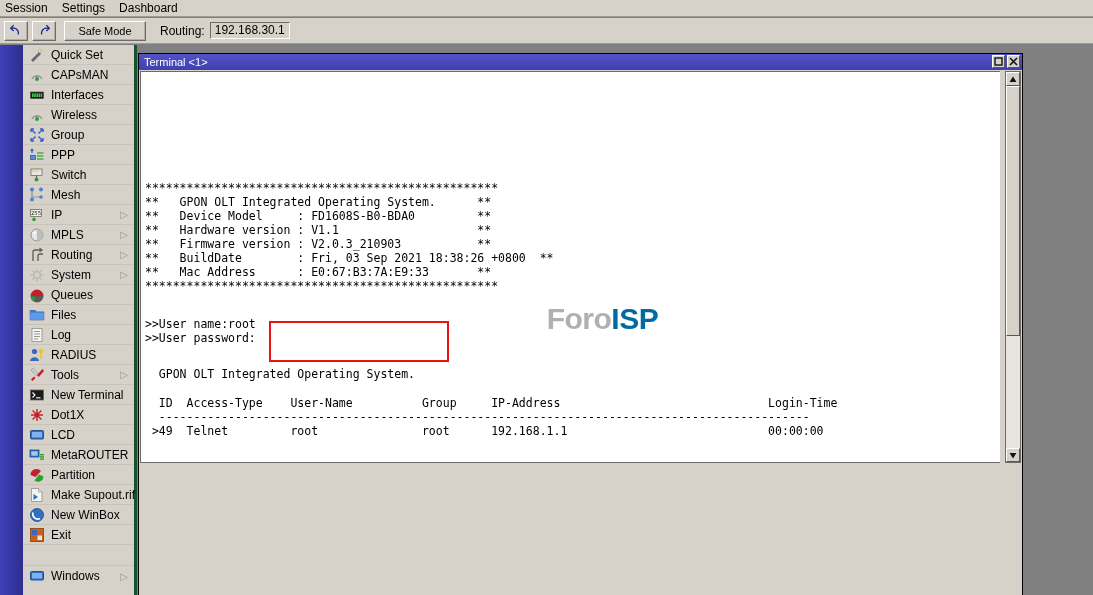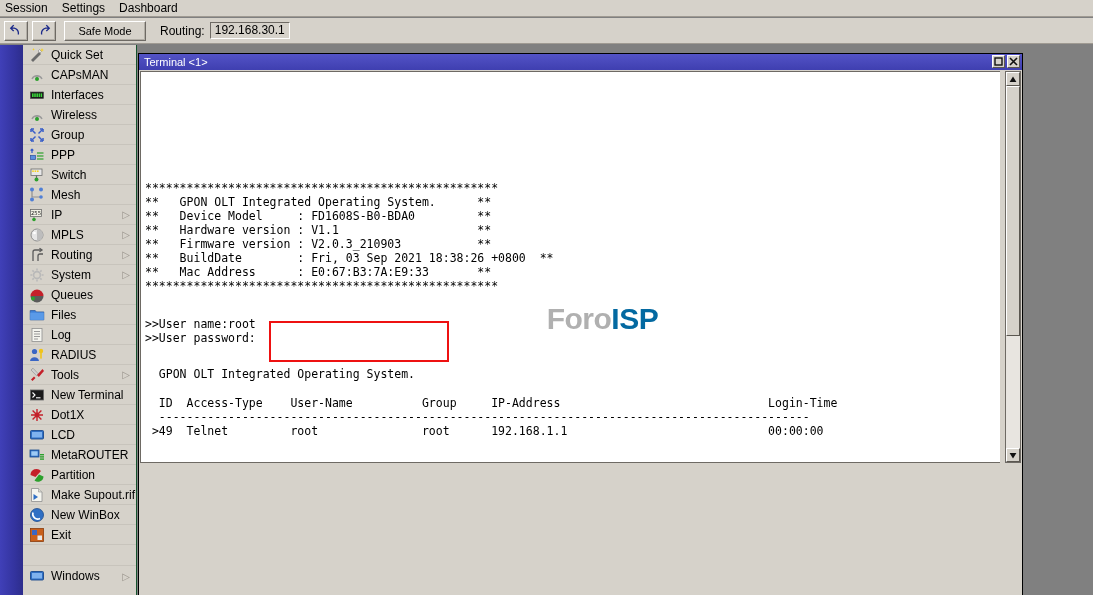--- a/index.html
+++ b/index.html
@@ -106,21 +106,21 @@
     background: #3b3bae;
     background: linear-gradient(to right,#4040b8 0%, #3434a0 60%, #2d2d8c 100%);
     overflow: hidden;
   }
   .menu-list {
     position: absolute;
     left: 23px; top: 0;
     width: 114px;
     height: 550px;
     background: #d6d2ca;
-    border-right: 1px solid #14532d;
+    border-right: 3px solid #14532d;
     box-sizing: border-box;
   }
   .mrow {
     height: 20px;
     display: flex;
     align-items: center;
     padding-left: 6px;
     box-sizing: border-box;
     border-bottom: 1px solid #c8c4bc;
     position: relative;

